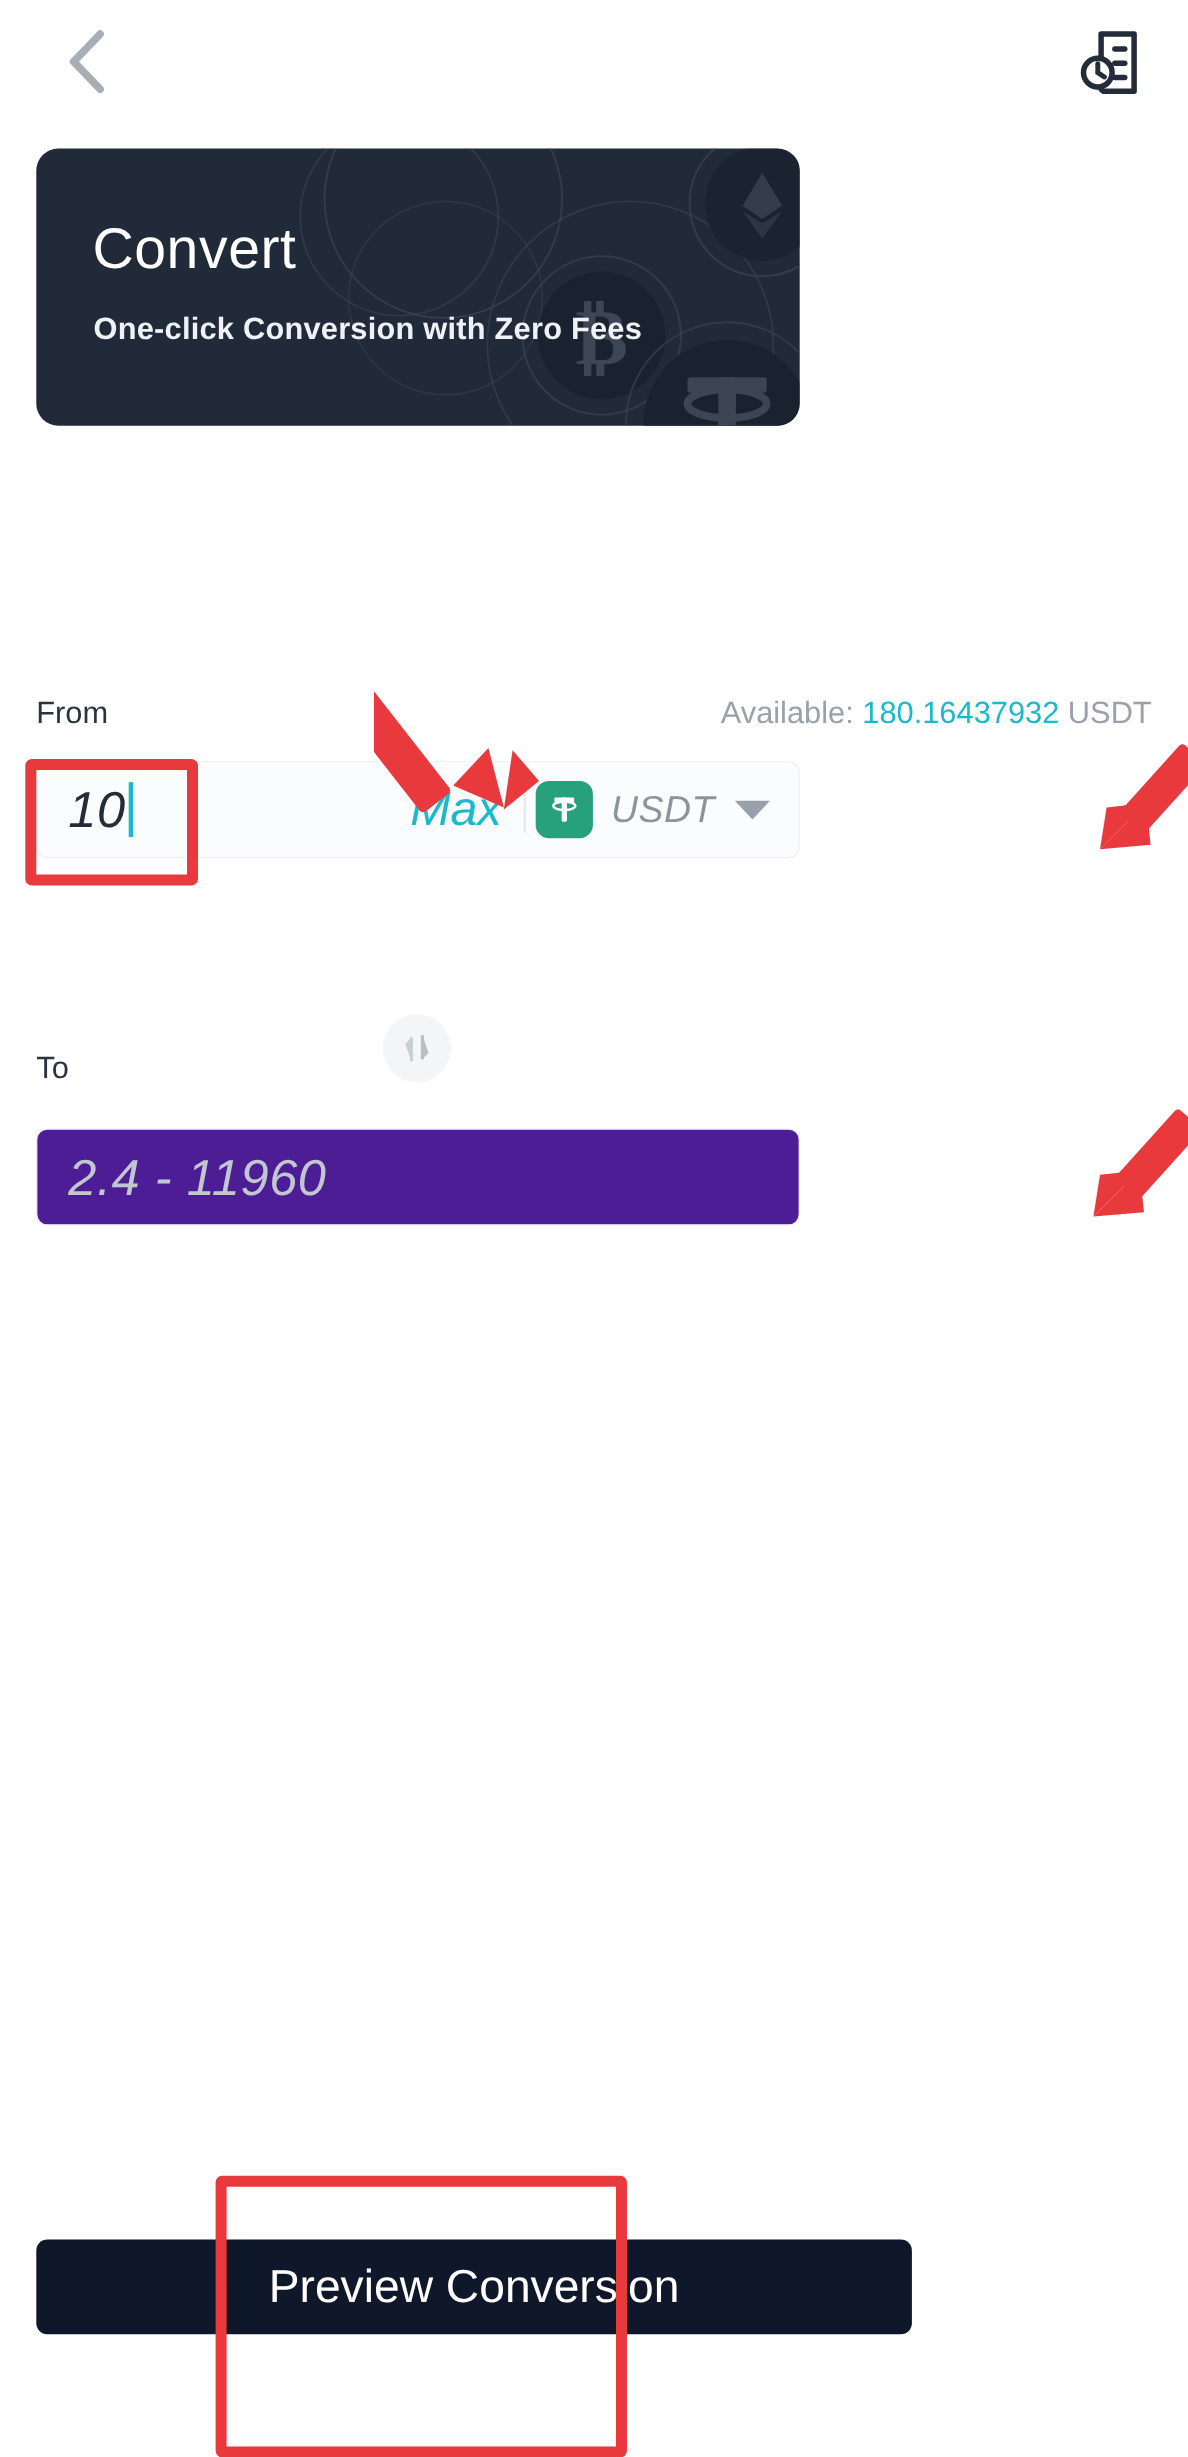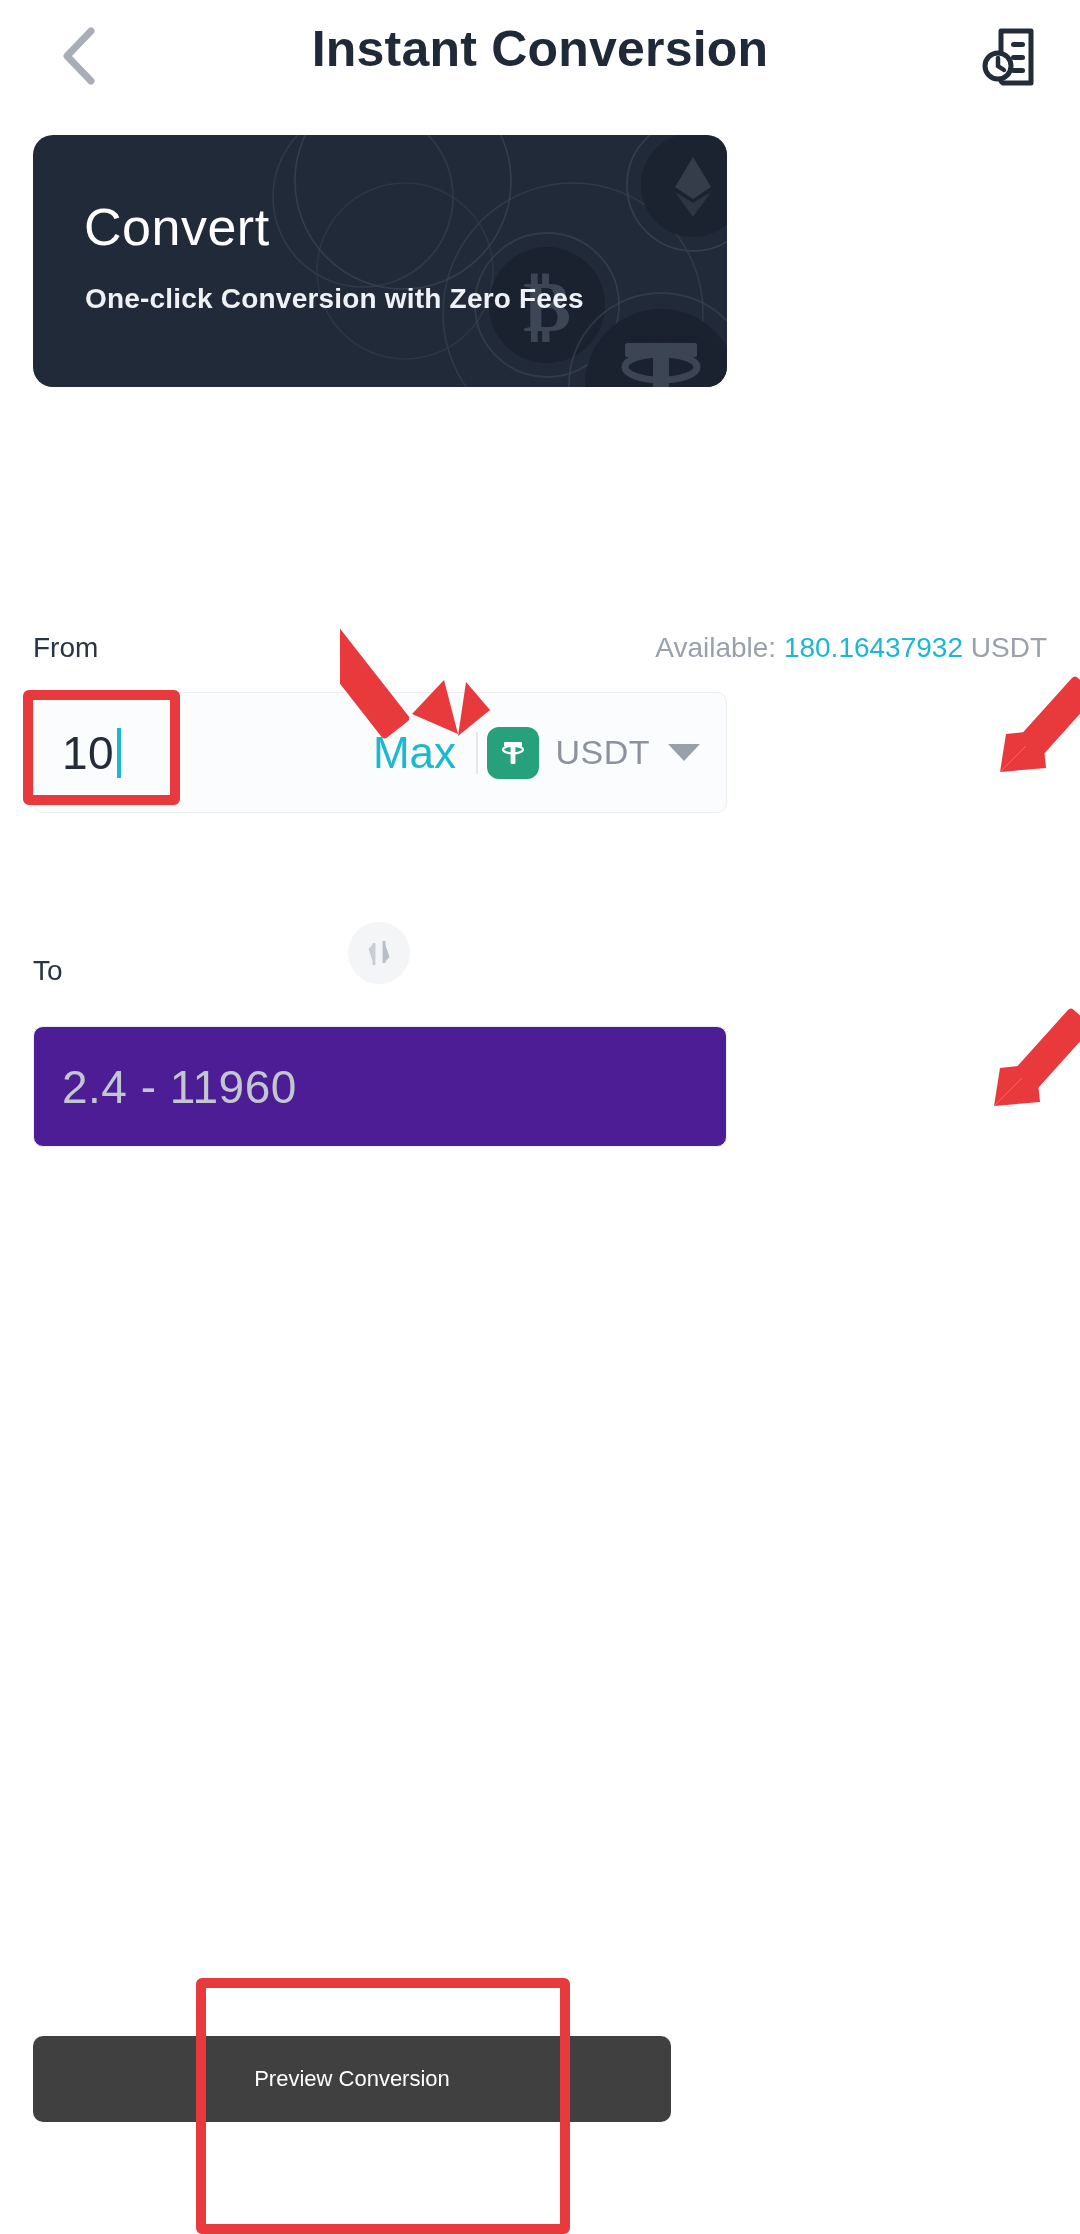--- a/index.html
+++ b/index.html
@@ -89,27 +89,28 @@
     font-size: 28px;
     color: #9aa1ab;
     white-space: nowrap;
   }
   .avail .amt { color: #1bb9cd; }
 
   .field {
     position: absolute;
     left: 33px;
     width: 694px;
-    height: 121px;
+    height: 88px;
     border: 1px solid #eceef1;
     border-radius: 10px;
     background: #fafbfc;
     box-sizing: border-box;
     display: flex;
     align-items: center;
+    font-style: italic;
   }
   .field.from { top: 692px; background: #fbfcfd; }
   .field.to   { top: 1026px; background: #4c1d95; }
 
   .amount-input {
     position: absolute;
     left: 28px;
     font-size: 46px;
     color: #242c3a;
     letter-spacing: 0.5px;
@@ -186,25 +187,25 @@
     position: absolute;
     left: 33px; top: 955px;
     font-size: 28px;
     color: #2a3342;
   }
 
   
   .primary-btn {
     position: absolute;
     left: 33px; top: 2036px;
-    width: 638px; height: 86px;
+    width: 796px; height: 86px;
     border-radius: 10px;
-    background: #404040;
+    background: #0f172a;
     color: #ffffff;
-    font-size: 22px;
+    font-size: 42px;
     display: flex; align-items: center; justify-content: center;
     border: none;
     font-family: "Liberation Sans", sans-serif;
   }
 
   
   .anno-box {
     position: absolute;
     border: 10px solid #e8393c;
     border-radius: 6px;
@@ -217,21 +218,20 @@
 </style>
 </head>
 <body>
 
 <div class="header">
   <div class="back-btn">
     <svg width="46" height="62" viewBox="0 0 46 62">
       <path d="M36 6 L12 31 L36 56" fill="none" stroke="#a9aeb6" stroke-width="7" stroke-linecap="round" stroke-linejoin="round"></path>
     </svg>
   </div>
-  <div class="page-title">Instant Conversion</div>
   <div class="history-btn">
     <svg width="60" height="62" viewBox="0 0 60 62">
       <path d="M20 5 H50 V57 H22 A4 4 0 0 1 20 55 Z" fill="none" stroke="#242c3a" stroke-width="5" stroke-linejoin="round"></path>
       <rect x="30" y="16" width="14" height="5" rx="2.5" fill="#242c3a"></rect>
       <rect x="30" y="29" width="14" height="5" rx="2.5" fill="#242c3a"></rect>
       <rect x="30" y="42" width="14" height="5" rx="2.5" fill="#242c3a"></rect>
       <circle cx="17" cy="40" r="13" fill="#ffffff" stroke="#242c3a" stroke-width="5"></circle>
       <path d="M17 32 V40 L23 44" fill="none" stroke="#242c3a" stroke-width="4.5" stroke-linecap="round"></path>
     </svg>
   </div>

